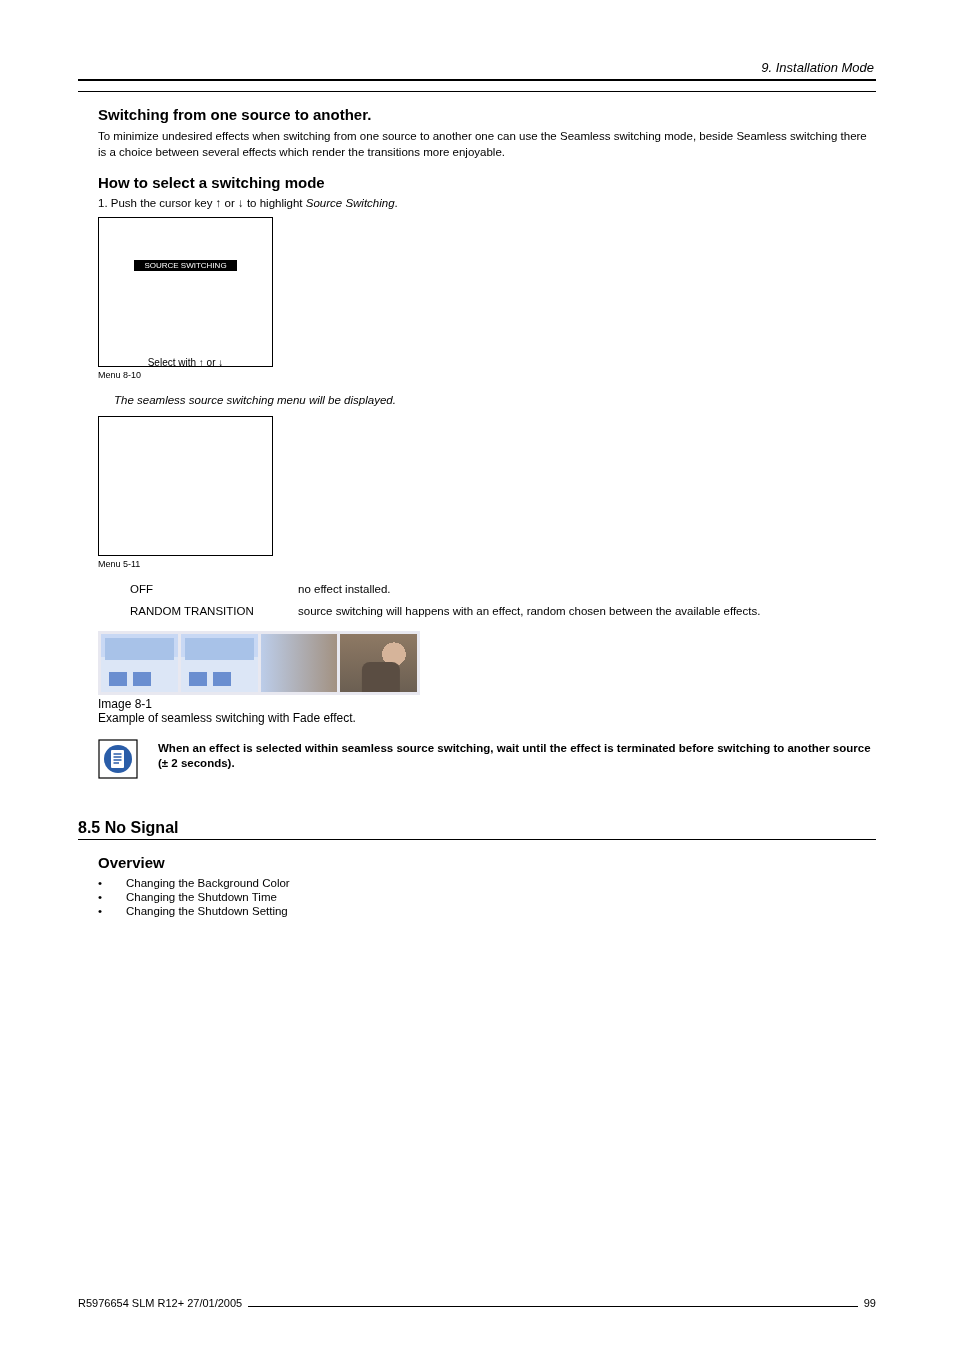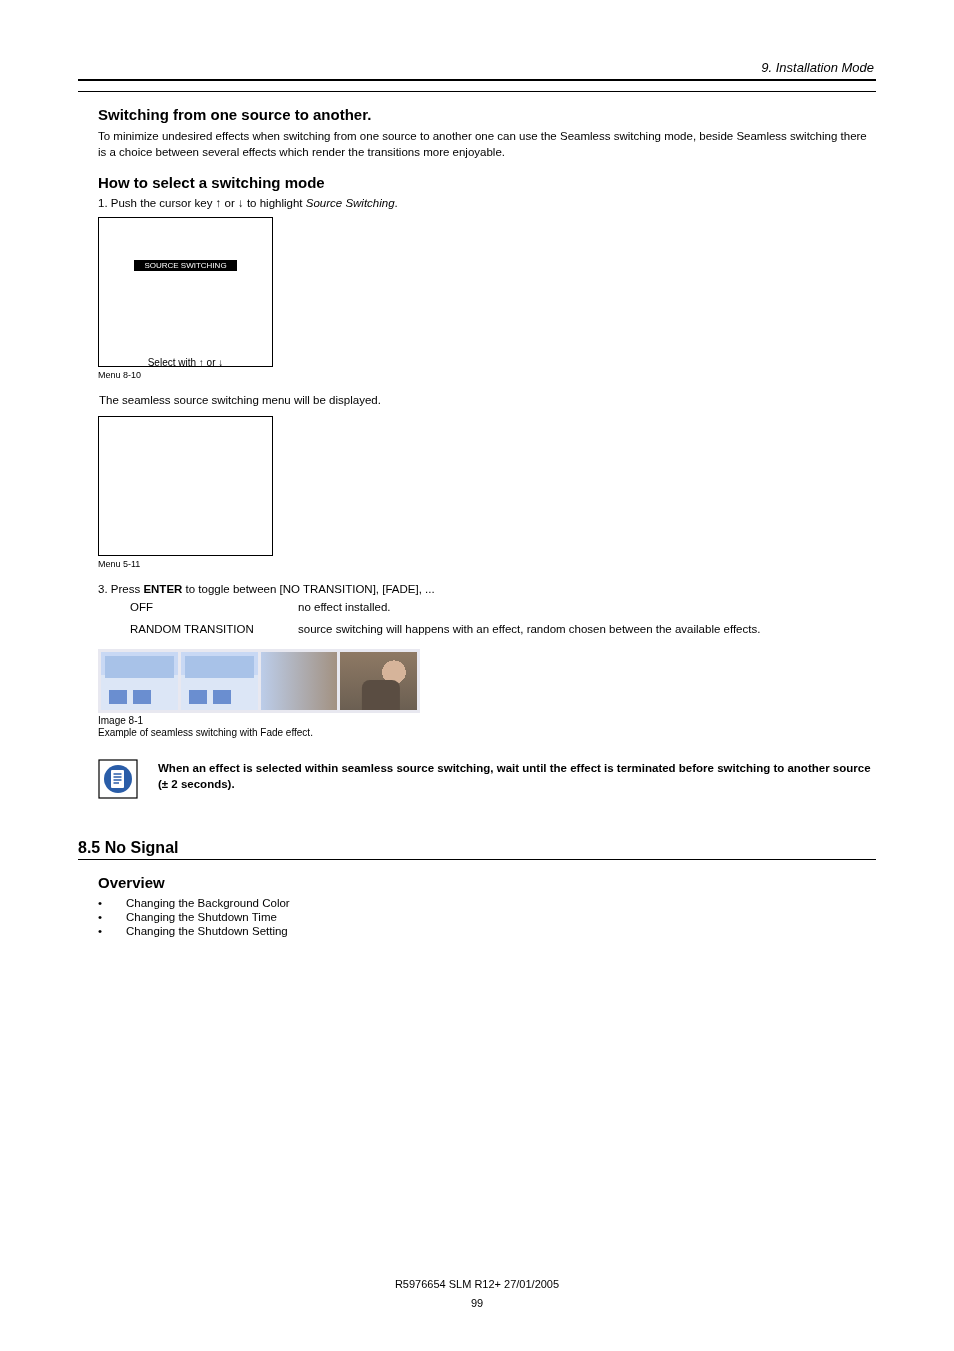--- a/index.html
+++ b/index.html
@@ -54,22 +54,23 @@
   }
   .step {
     font-size: 11.5px;
     margin-left: 20px;
     margin-bottom: 6px;
   }
   .step .b { font-weight: bold; }
   .step .i { font-style: italic; }
   .step-sub {
     font-size: 11.5px;
-    margin-left: 21px;
+    margin-left: 36px;
     margin-bottom: 10px;
+    font-style: italic;
   }
   .menu-box-wrap {
     margin-left: 20px;
     margin-top: 8px;
     margin-bottom: 3px;
   }
   .menu-box {
     border: 1px solid #000;
     width: 175px;
     height: 150px;
@@ -151,32 +152,32 @@
   }
   .thumb-person {
     background: radial-gradient(circle at 70% 35%, #d6b49a 0 18%, transparent 18%),
                 linear-gradient(#8e7964 0%, #6b5f52 100%);
   }
   .thumb-person::after {
     content:""; position:absolute; left:50%; bottom:0; width:38px; height:30px;
     background:#5a4d42; transform:translateX(-45%); border-radius:8px 8px 0 0;
   }
   .img-caption {
-    font-size: 10px;
+    font-size: 12px;
     margin-left: 20px;
     margin-top: 2px;
     line-height: 1.2;
-    margin-bottom: 20px;
+    margin-bottom: 4px;
   }
 
   .note-row {
     display: flex;
     gap: 20px;
     margin-left: 20px;
-    margin-top: 4px;
+    margin-top: 13px;
     margin-bottom: 40px;
     justify-content: flex-end;
   }
   .note-icon {
     width: 40px; height: 40px;
     flex-shrink: 0;
   }
   .note-text {
     font-size: 11.5px;
     font-weight: bold;
@@ -198,21 +199,20 @@
   ul.over-list li { margin-bottom: 2px; }
 
   .footer {
     position: absolute;
     left: 78px;
     right: 78px;
     bottom: 42px;
     display: flex;
     align-items: center;
     font-size: 11px;
-    flex-direction: column;
   }
   .footer-line {
     flex: 1;
     border-top: 1px solid #000;
     margin: 0 6px;
     margin-top:6px;
   }
 </style>
 </head>
 <body>
@@ -265,23 +265,20 @@
       <div class="menu-line">BOX  IN   -   OUT</div>
       <div class="menu-line">SHIFT IN   -   OUT</div>
       <div class="menu-line">FADE</div>
       <div class="menu-line">VERTICAL CURTAIN   OPEN - CLOSE</div>
       <div class="menu-line">HORIZONTAL CURTAIN OPEN - CLOSE</div>
       <div class="menu-line" style="margin-top:22px; text-align:center;">&lt;ENTER&gt; to return</div>
     </div>
   </div>
   <div class="menu-caption">Menu 5-11</div>
 
-  <div class="step">
-    <span>3.  Press </span><span class="b">ENTER</span><span> to toggle between [NO TRANSITION], [FADE], ...</span>
-  </div>
 
   <div class="defs-table">
     <div class="defs-row">
       <div class="defs-term">OFF</div>
       <div class="defs-def">no effect installed.</div>
     </div>
     <div class="defs-row">
       <div class="defs-term">RANDOM TRANSITION</div>
       <div class="defs-def">source switching will happens with an effect, random chosen between the available effects.</div>
     </div>

